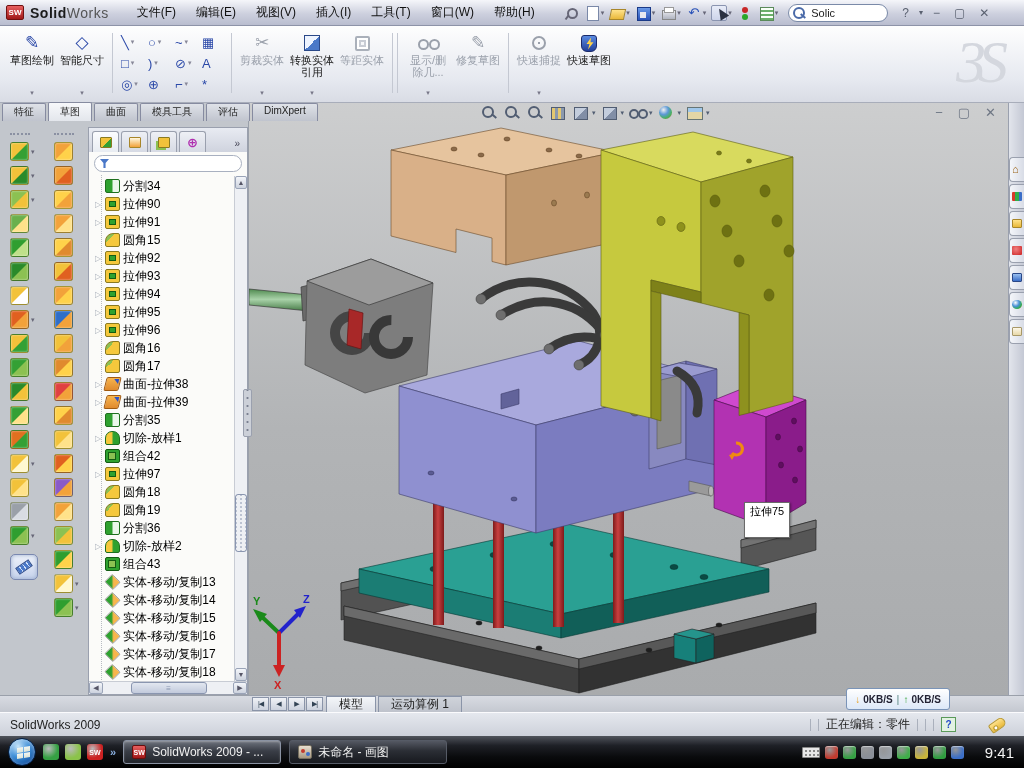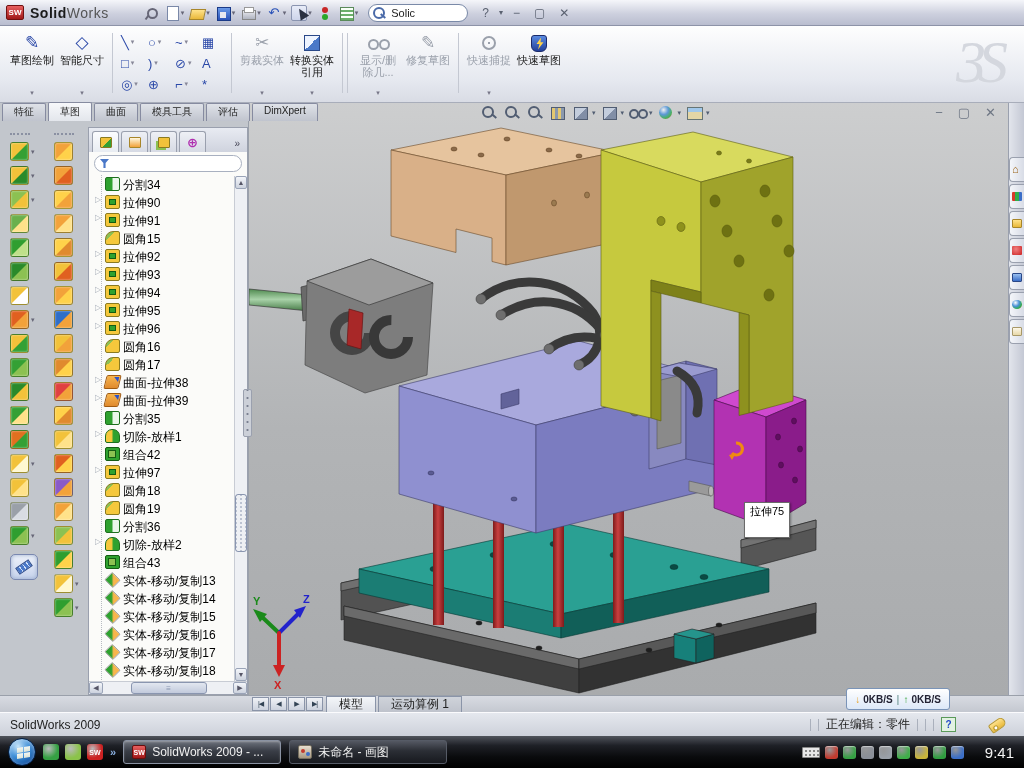--- a/index.html
+++ b/index.html
@@ -106,21 +106,21 @@
 .tpi{width:12px;height:11px;border-radius:1px}
 .tpi1{background:linear-gradient(135deg,#f2c23a 55%,#34a034 55%);border:1px solid #8a7a20}
 .tpi2{background:linear-gradient(#fff8e0,#f2a23a);border:1px solid #a8862a}
 .tpi3{background:#f2c23a;border:1px solid #8a7a20;box-shadow:-3px 3px 0 -1px #8cc152}
 .tpi4{color:#b030b0;font-size:13px;font-weight:bold;line-height:11px;text-align:center}
 .filter-row{height:23px;display:flex;align-items:center;padding:2px 5px;flex:0 0 auto}
 .filter-box{flex:1;height:17px;border:1px solid #a8b0c0;border-radius:9px;display:flex;align-items:center;padding:0 5px;background:#fff;gap:4px}
 .funnel{width:9px;height:9px;background:#4a78c8;clip-path:polygon(0 0,100% 0,62% 45%,62% 100%,38% 100%,38% 45%)}
 .tree{flex:1;position:relative;overflow:hidden;padding-top:2px}
 .guide{position:absolute;left:12px;top:0;bottom:0;border-left:1px dotted #b8bcc2}
-.trow{height:18px;display:flex;gap:3px;padding-left:5px;position:relative;white-space:nowrap}
+.trow{height:18px;display:flex;align-items:center;gap:3px;padding-left:5px;position:relative;white-space:nowrap}
 .arrow{width:8px;font-size:8px;color:#aab0ba;text-align:center;flex:0 0 auto}
 .tlabel{font-size:12px;color:#000}
 .ti{width:15px;height:14px;display:inline-block;position:relative;border:1px solid #8a7a20;border-radius:2px;background:#f5c83c;flex:0 0 auto}
 .ti-split{background:linear-gradient(90deg,#2fa12f 46%,#eaf7ea 54%);border-color:#1d6f1d}
 .ti-extrude::after{content:"";position:absolute;inset:3px;background:#2fa12f;border:1px solid #135c13}
 .ti-fillet{border-radius:8px 2px 2px 2px;background:linear-gradient(135deg,#8cc152 32%,#f5c83c 32%)}
 .ti-surface{background:linear-gradient(#f7b54d,#e08a2e);border-color:#a05a10;transform:skewX(-14deg)}
 .ti-surface::after{content:"";position:absolute;right:1px;top:1px;border-left:5px solid transparent;border-top:5px solid #2a52c8}
 .ti-cutloft{background:linear-gradient(90deg,#f5c83c 42%,#2fa12f 58%);border-color:#1d6f1d;border-radius:7px 7px 2px 2px}
 .ti-combine{background:#2fa12f;border-color:#135c13}
@@ -182,20 +182,29 @@
 .clock{color:#f2f2f2;font-size:15px;margin:0 2px 0 16px}
 </style>
 </head>
 <body>
 
 <div class="screen">
 
   <div class="titlebar">
     <span class="logo-badge">SW</span>
     <span class="logo-text"><b>Solid</b><span>Works</span></span>
+    <span id="menubar" style="display:flex">
+        <span class="menu-item">文件(F)</span>
+        <span class="menu-item">编辑(E)</span>
+        <span class="menu-item">视图(V)</span>
+        <span class="menu-item">插入(I)</span>
+        <span class="menu-item">工具(T)</span>
+        <span class="menu-item">窗口(W)</span>
+        <span class="menu-item">帮助(H)</span>
+      </span>
     <span class="qa" id="quickaccess">
         <span class="qa-item">
           <span class="qa-ic qa-pin"></span>
         </span>
         <span class="qa-item">
           <span class="qa-ic qa-new-document"></span>
           <span class="qa-dd">▾</span>
         </span>
         <span class="qa-item">
           <span class="qa-ic qa-open"></span>
@@ -312,20 +321,26 @@
         <span class="blabel">剪裁实体</span>
         <span class="bdd">▾</span>
       </div>
       <div class="bigbtn">
         <span class="bico">
             <span class="ic-convert"></span>
           </span>
         <span class="blabel">转换实体引用</span>
         <span class="bdd">▾</span>
       </div>
+      <div class="bigbtn dis">
+        <span class="bico">
+            <span class="ic-offset"></span>
+          </span>
+        <span class="blabel">等距实体</span>
+      </div>
     </div>
     <div class="rsep"></div>
     <div class="rsep"></div>
     <div class="rgroup">
       <div class="bigbtn dis">
         <span class="bico">
             <span class="ic-glasses"></span>
           </span>
         <span class="blabel">显示/删除几...</span>
         <span class="bdd">▾</span>

